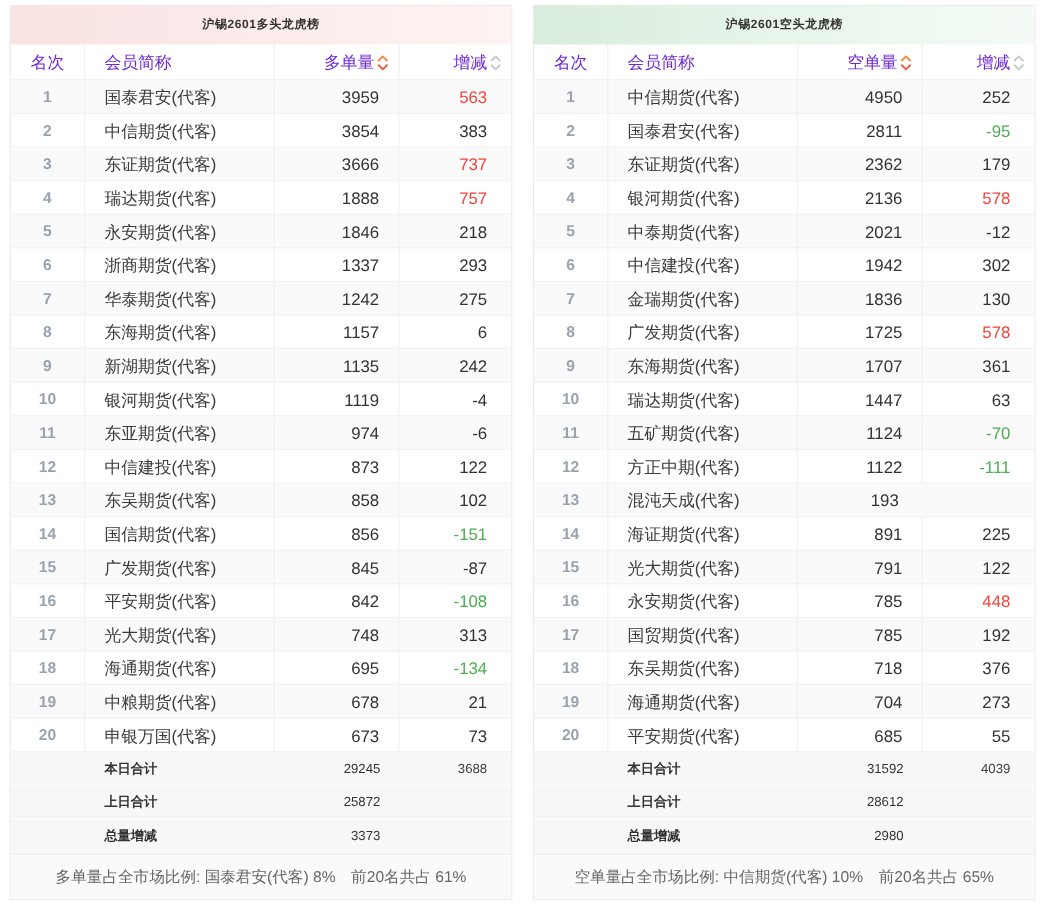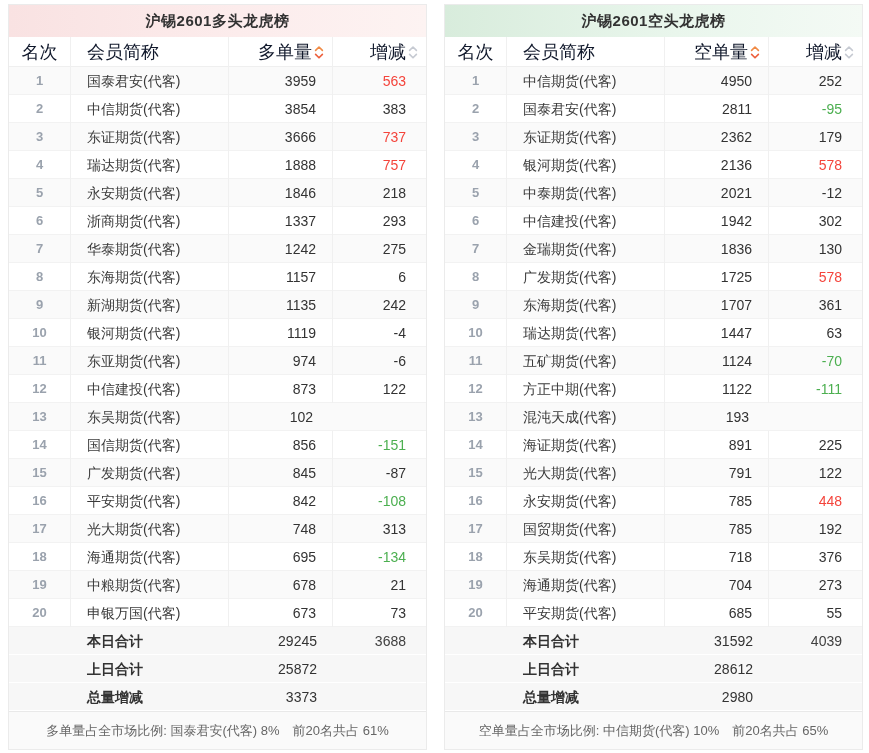--- a/index.html
+++ b/index.html
@@ -2,27 +2,27 @@
 <html><head>
 <meta charset="utf-8">
 <style>
   * { margin:0; padding:0; box-sizing:border-box; }
   html,body { background:#fff; width:869px; height:753px; overflow:hidden;
     font-family:"Liberation Sans","DejaVu Sans",sans-serif; }
   .wrap { display:flex; gap:17px; padding:4px 6px 0 8px; }
   .board { width:420px; border:1px solid #ebebeb; background:#fff; }
 
   .board-title { height:32px; line-height:32px; text-align:center;
-    font-size:15px; font-weight:700; color:#333; letter-spacing:.5px; }
+    font-size:10px; font-weight:700; color:#333; letter-spacing:.5px; }
   .theme-red  .board-title { background:linear-gradient(90deg,#f9e2e2 0%,#fcecec 55%,#fdf3f2 100%); }
   .theme-green .board-title { background:linear-gradient(90deg,#d8ecdc 0%,#e9f6ec 55%,#f4faf5 100%); }
 
   .grid-row { display:grid; grid-template-columns:62px 158px 104px 1fr; align-items:center; }
 
-  .thead { height:30px; color:#0f172a; font-size:18px; border-bottom:1px solid #efefef; }
+  .thead { height:30px; color:#6d28d9; font-size:14px; border-bottom:1px solid #efefef; }
   .th { height:30px; line-height:30px; }
   .th-rank { text-align:center; border-right:1px solid #f0f0f0; }
   .th-member { padding-left:16px; border-right:1px solid #f0f0f0; }
   .th-volume, .th-change { text-align:right; padding-right:8px;
     display:flex; justify-content:flex-end; align-items:center; gap:2px; }
   .th-volume { border-right:1px solid #f0f0f0; }
 
   .sort-icon { display:inline-flex; }
 
   .tbody .grid-row { height:28px; border-bottom:1px solid #f2f2f2; font-size:14px; }
@@ -32,21 +32,21 @@
   .td-member { padding-left:16px; color:#3a3a3a; border-right:1px solid #f0f0f0;
     height:28px; line-height:28px; }
   .td-volume { text-align:right; padding-right:16px; color:#333;
     border-right:1px solid #f0f0f0; height:28px; line-height:28px; }
   .td-change { text-align:right; padding-right:20px; color:#404040;
     height:28px; line-height:28px; }
   .c-red { color:#f4443b; }
   .c-green { color:#4caf50; }
   .c-dark { color:#333; }
 
-  .tfoot .grid-row { height:28px; background:#f7f7f7; border-bottom:1px solid #fff; font-size:14px; }
+  .tfoot .grid-row { height:28px; background:#f7f7f7; border-bottom:1px solid #fff; font-size:11px; }
   .tfoot .td-rank, .tfoot .td-member, .tfoot .td-volume { border-right:none; }
   .tfoot .td-member { font-weight:600; color:#333; }
 
   .note { height:38px; line-height:37px; text-align:center; font-size:13px;
     color:#666; background:#fafafa; border-top:1px solid #e9e9e9; }
 </style>
 </head>
 <body>
 
 <div class="wrap">
@@ -156,20 +156,21 @@
   <div class="grid-row">
     <div class="td-rank">12</div>
     <div class="td-member">中信建投(代客)</div>
     <div class="td-volume">873</div>
     <div class="td-change c-dark">122</div>
   </div>
 
   <div class="grid-row">
     <div class="td-rank">13</div>
     <div class="td-member">东吴期货(代客)</div>
+    <div class="td-volume">858</div>
     <div class="td-change c-dark">102</div>
   </div>
 
   <div class="grid-row">
     <div class="td-rank">14</div>
     <div class="td-member">国信期货(代客)</div>
     <div class="td-volume">856</div>
     <div class="td-change c-green">-151</div>
   </div>
 

